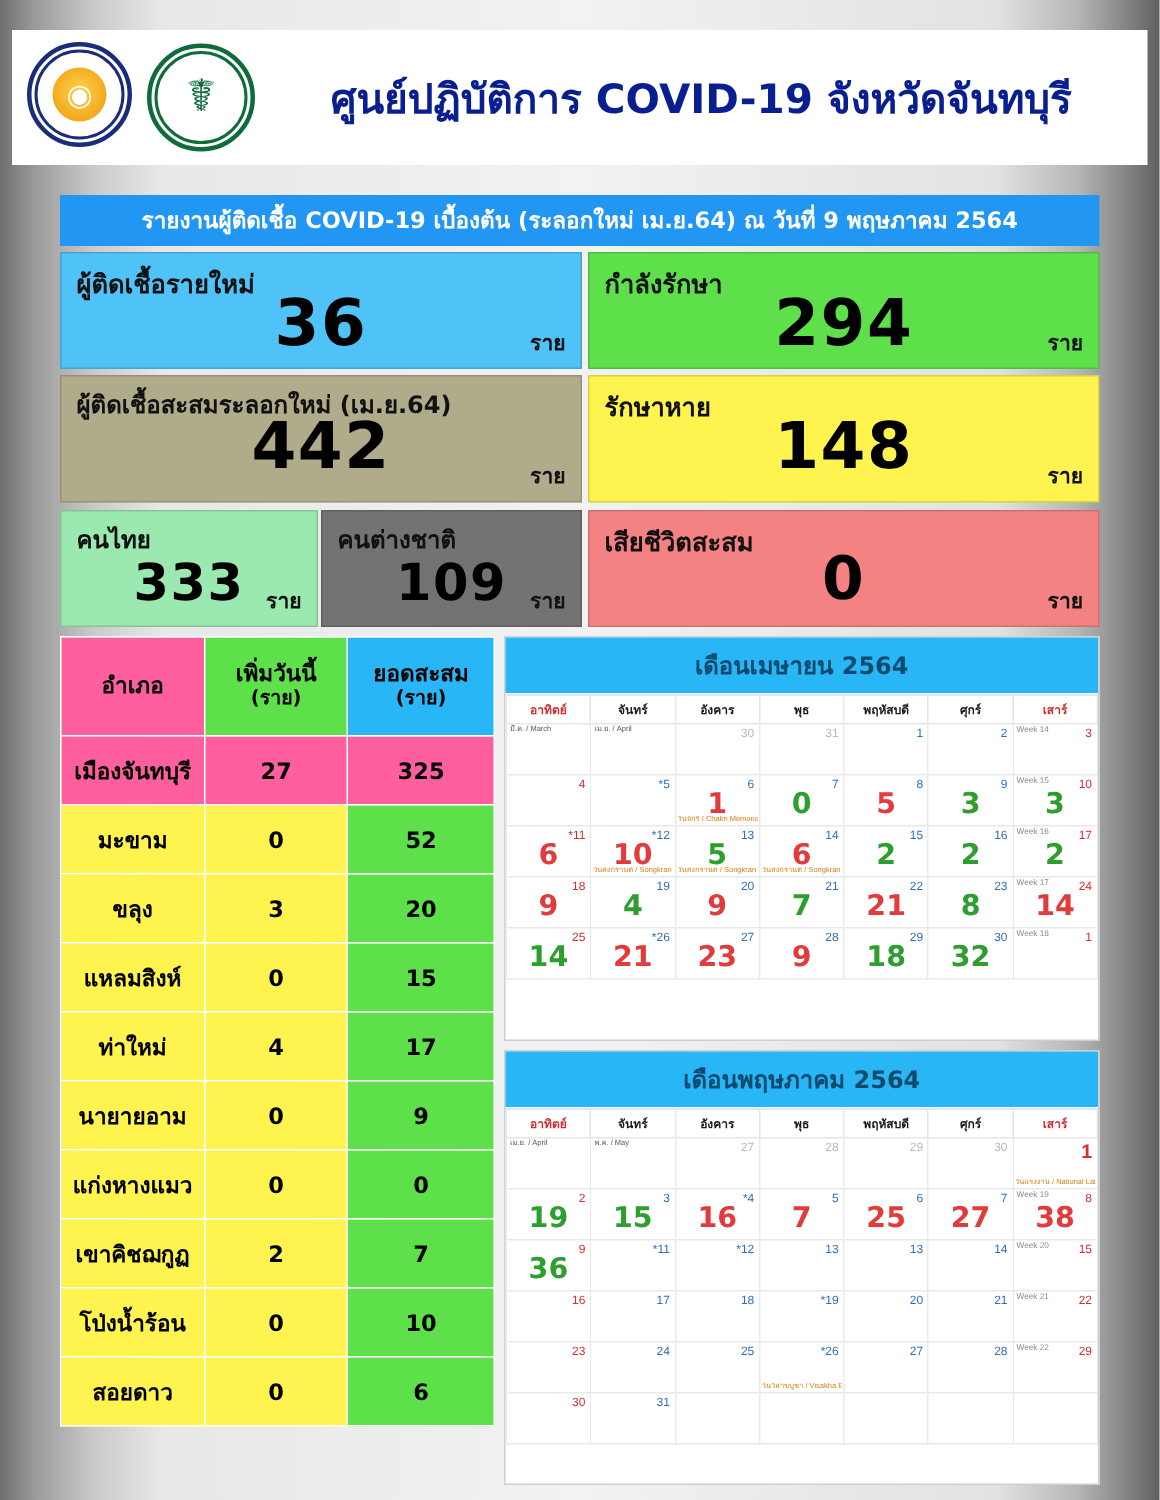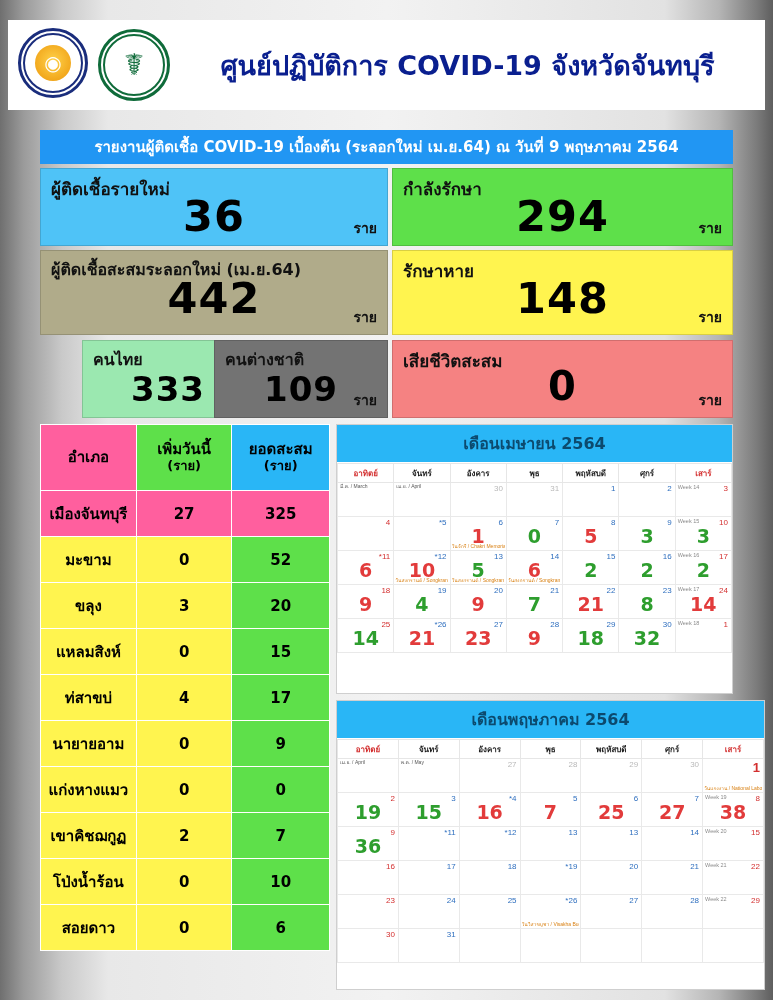--- a/index.html
+++ b/index.html
@@ -88,21 +88,21 @@
   .card .card-unit {
     position: absolute; right: 10px; bottom: 6px;
     font-family: "DejaVu Sans", sans-serif;
     font-weight: bold; font-size: 14px; color: #111;
   }
 
   #card-new       { left: 40px;  top: 168px; width: 348px; height: 78px; background: #4fc3f7; }
   #card-treating  { left: 392px; top: 168px; width: 341px; height: 78px; background: #5ee04a; }
   #card-cumul     { left: 40px;  top: 250px; width: 348px; height: 85px; background: #b0ab8a; }
   #card-recovered { left: 392px; top: 250px; width: 341px; height: 85px; background: #fff44f; }
-  #card-thai      { left: 40px;  top: 340px; width: 172px; height: 78px; background: #9be8b0; margin-left: 42px; }
+  #card-thai      { left: 40px;  top: 340px; width: 172px; height: 78px; background: #9be8b0; }
   #card-foreign   { left: 214px; top: 340px; width: 174px; height: 78px; background: #737373; }
   #card-death     { left: 392px; top: 340px; width: 341px; height: 78px; background: #f58282; }
 
   #card-thai .card-value, #card-foreign .card-value { font-size: 34px; top: 28px; }
   #card-thai .card-label, #card-foreign .card-label { font-size: 16px; }
   #card-death .card-value { font-size: 40px; }
   #card-cumul .card-label { font-size: 16px; }
 
   
   .table {
@@ -126,21 +126,21 @@
   .td-name   { background: #fff44f; text-align: left; padding-left: 10px; font-size: 15px; }
   .td-new    { background: #fff44f; }
   .td-total  { background: #5ee04a; }
   .row-hl .td-name, .row-hl .td-new { background: #ff5f9e; }
   .row-hl .td-total { background: #ff5f9e; }
   .th-sub { font-size: 13px; font-weight: bold; display:block; }
 
   
   .cal-wrap { position: absolute; background: #ffffff; border: 1px solid #cfcfcf; }
   #cal-apr { left: 336px; top: 424px; width: 397px; height: 270px; }
-  #cal-may { left: 336px; top: 700px; width: 429px; height: 290px; }
+  #cal-may { left: 336px; top: 700px; width: 397px; height: 290px; }
   .cal-title {
     height: 38px; background: #29b6f6; color: #0c4a6e;
     display: flex; align-items: center; justify-content: center;
     font-family: "DejaVu Sans", sans-serif; font-weight: bold; font-size: 16px;
     border-bottom: 1px solid #fff;
   }
   .cal-table { width: 100%; border-collapse: collapse; table-layout: fixed; }
   .cal-table th {
     font-family: "DejaVu Sans", sans-serif;
     font-size: 8px; font-weight: bold; color: #d32f2f;
@@ -271,21 +271,21 @@
           <td class="td-name">ขลุง</td>
           <td class="td-new">3</td>
           <td class="td-total">20</td>
         </tr>
         <tr>
           <td class="td-name">แหลมสิงห์</td>
           <td class="td-new">0</td>
           <td class="td-total">15</td>
         </tr>
         <tr>
-          <td class="td-name">ท่สาขบ่</td>
+          <td class="td-name">ท่าใหม่</td>
           <td class="td-new">4</td>
           <td class="td-total">17</td>
         </tr>
         <tr>
           <td class="td-name">นายายอาม</td>
           <td class="td-new">0</td>
           <td class="td-total">9</td>
         </tr>
         <tr>
           <td class="td-name">แก่งหางแมว</td>

